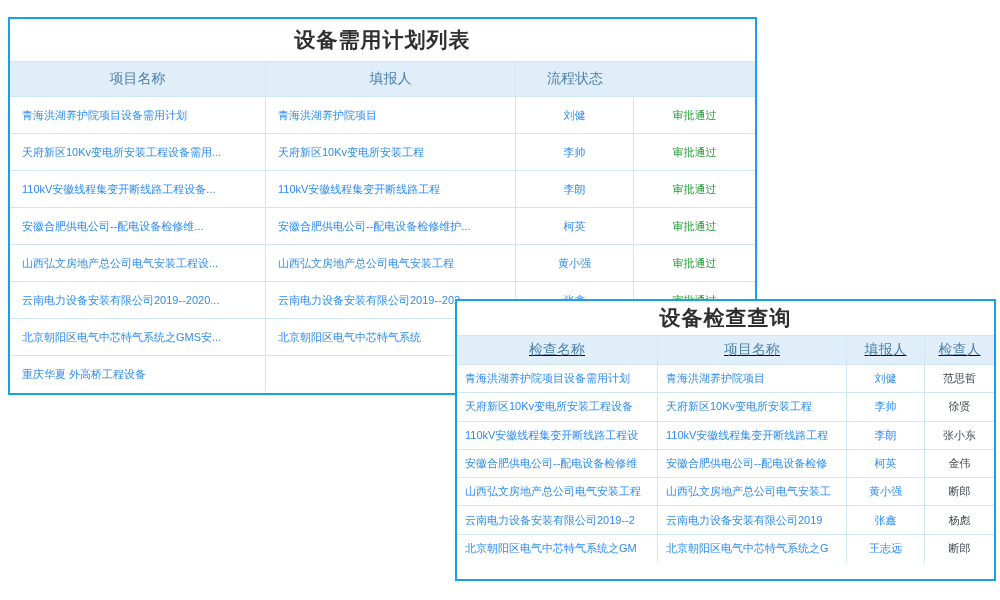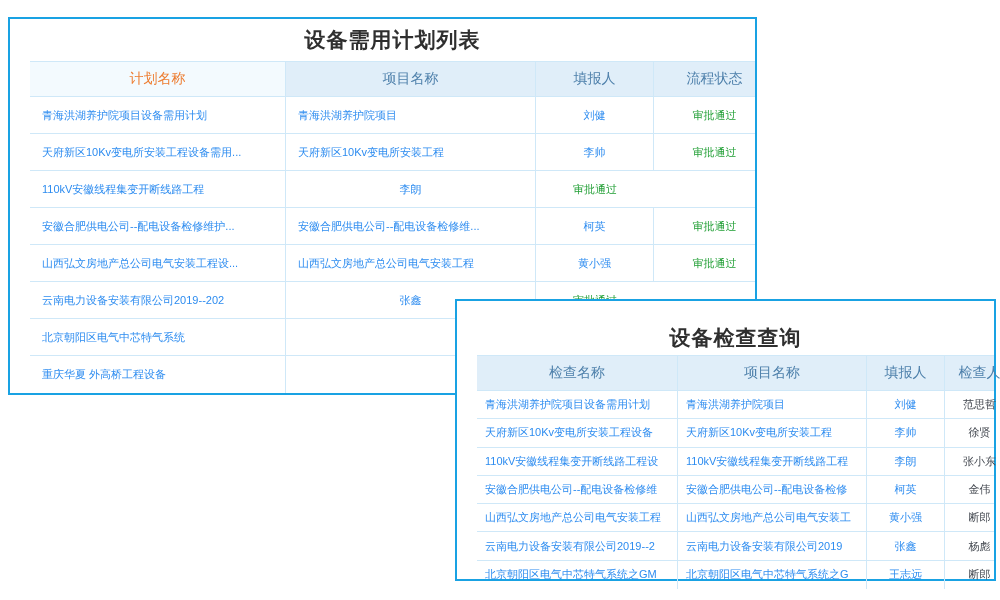--- a/index.html
+++ b/index.html
@@ -5,38 +5,37 @@
   html,body{margin:0;padding:0;}
   body{
     width:1000px;height:600px;position:relative;background:#ffffff;
     font-family:"Liberation Sans","DejaVu Sans",sans-serif;
     overflow:hidden;
   }
   *{box-sizing:border-box;}
   .panel{
     position:absolute;background:#ffffff;
     border:2px solid var(--accent-border,#19a2e3);
-    padding-left:20px;
   }
   .panel.p1{left:8px;top:17px;width:749px;height:378px;z-index:1;}
   .panel.p2{left:455px;top:299px;width:541px;height:282px;z-index:2;}
   .panel-title{
     display:flex;align-items:center;justify-content:center;
     font-size:21px;font-weight:bold;color:var(--title-text,#2f2f2f);
     letter-spacing:1px;
   }
   .p1 .panel-title{height:42px;}
-  .p2 .panel-title{height:34px;margin-top:20px;}
+  .p2 .panel-title{height:34px;}
   .thead{
     display:grid;background:var(--header-bg,#e0eef9);
     border-top:1px solid var(--grid-line,#cfe8f8);
     border-bottom:1px solid var(--grid-line,#cfe8f8);
   }
   .p1 .thead{grid-template-columns:256px 250px 118px 121px;height:36px;}
-  .p2 .thead{grid-template-columns:201px 189px 78px 69px;height:36px;}
+  .p2 .thead{grid-template-columns:201px 189px 78px 69px;height:30px;text-decoration:underline;}
   .th{
     display:flex;align-items:center;justify-content:center;
     font-size:14px;color:var(--header-text-blue,#4e80ab);
     border-right:1px solid var(--grid-line,#cfe8f8);
     overflow:hidden;white-space:nowrap;
   }
   .th:last-child{border-right:none;}
   .p1 .th.hl{
     background:var(--header-highlight-bg,#f3fafe);
     color:var(--header-orange,#ed7d31);
@@ -58,61 +57,63 @@
   .td.col2,.td.col3{justify-content:center;}
   .p1 .td.col3{color:var(--status-green,#219f35);text-align:right;}
   .p2 .td.col3{color:var(--inspector-text,#42474f);}
 </style>
 </head>
 <body>
 
 <section class="panel p1">
   <div class="panel-title">设备需用计划列表</div>
   <div class="thead">
-    <div class="th hl">计划名称</div>
     <div class="th">项目名称</div>
     <div class="th">填报人</div>
     <div class="th">流程状态</div>
   </div>
   <div class="tbody">
       <div class="row">
         <div class="td col0">青海洪湖养护院项目设备需用计划</div>
         <div class="td col1">青海洪湖养护院项目</div>
         <div class="td col2">刘健</div>
         <div class="td col3">审批通过</div>
       </div>
       <div class="row">
         <div class="td col0">天府新区10Kv变电所安装工程设备需用...</div>
         <div class="td col1">天府新区10Kv变电所安装工程</div>
         <div class="td col2">李帅</div>
         <div class="td col3">审批通过</div>
       </div>
       <div class="row">
+        <div class="td col0">110kV安徽线程集变开断线路工程设备...</div>
         <div class="td col1">110kV安徽线程集变开断线路工程</div>
         <div class="td col2">李朗</div>
         <div class="td col3">审批通过</div>
       </div>
       <div class="row">
+        <div class="td col1">安徽合肥供电公司--配电设备检修维...</div>
         <div class="td col0">安徽合肥供电公司--配电设备检修维护...</div>
-        <div class="td col1">安徽合肥供电公司--配电设备检修维...</div>
         <div class="td col2">柯英</div>
         <div class="td col3">审批通过</div>
       </div>
       <div class="row">
         <div class="td col0">山西弘文房地产总公司电气安装工程设...</div>
         <div class="td col1">山西弘文房地产总公司电气安装工程</div>
         <div class="td col2">黄小强</div>
         <div class="td col3">审批通过</div>
       </div>
       <div class="row">
+        <div class="td col0">云南电力设备安装有限公司2019--2020...</div>
         <div class="td col1">云南电力设备安装有限公司2019--202</div>
         <div class="td col2">张鑫</div>
         <div class="td col3">审批通过</div>
       </div>
       <div class="row">
+        <div class="td col0">北京朝阳区电气中芯特气系统之GMS安...</div>
         <div class="td col1">北京朝阳区电气中芯特气系统</div>
         <div class="td col2"></div>
         <div class="td col3"></div>
       </div>
       <div class="row">
         <div class="td col1">重庆华夏 外高桥工程设备</div>
         <div class="td col2"></div>
         <div class="td col3"></div>
       </div>
     </div>

